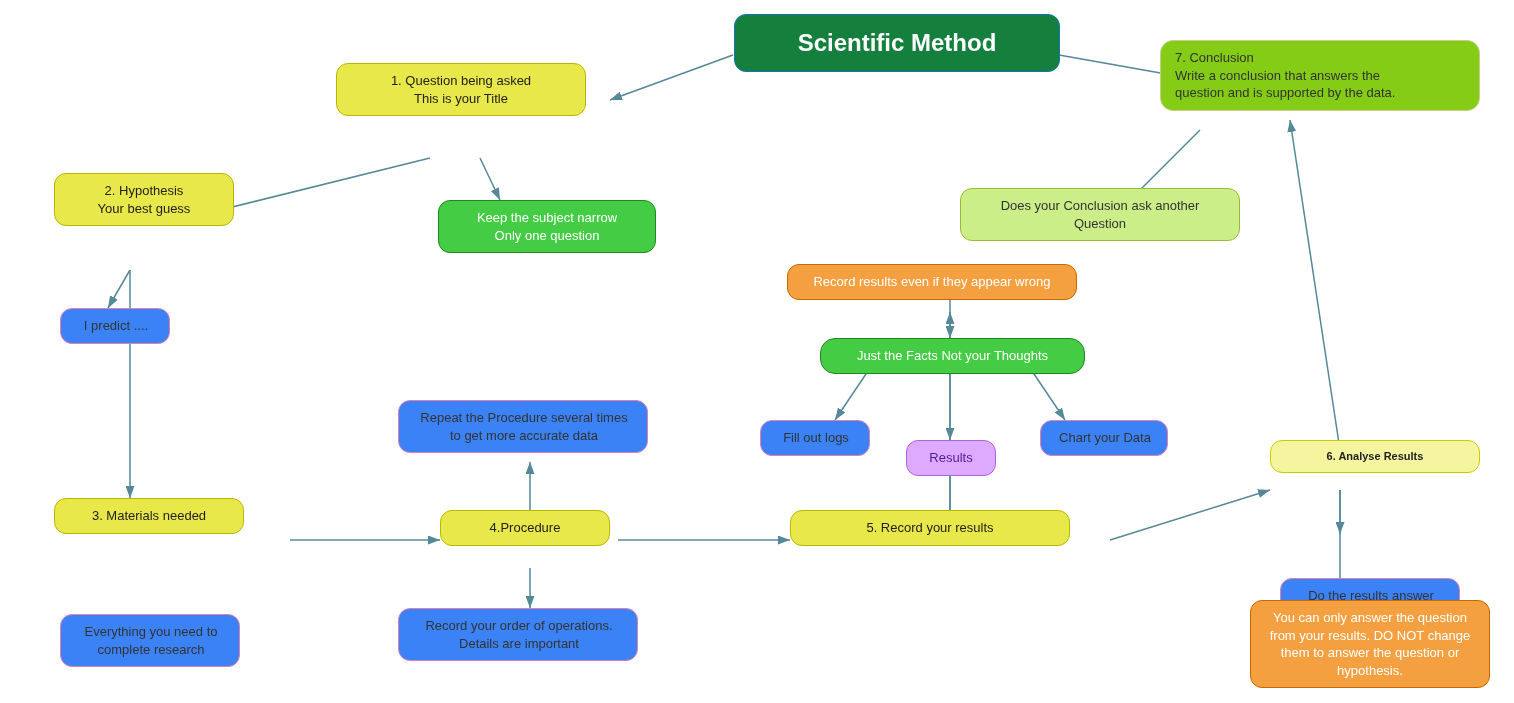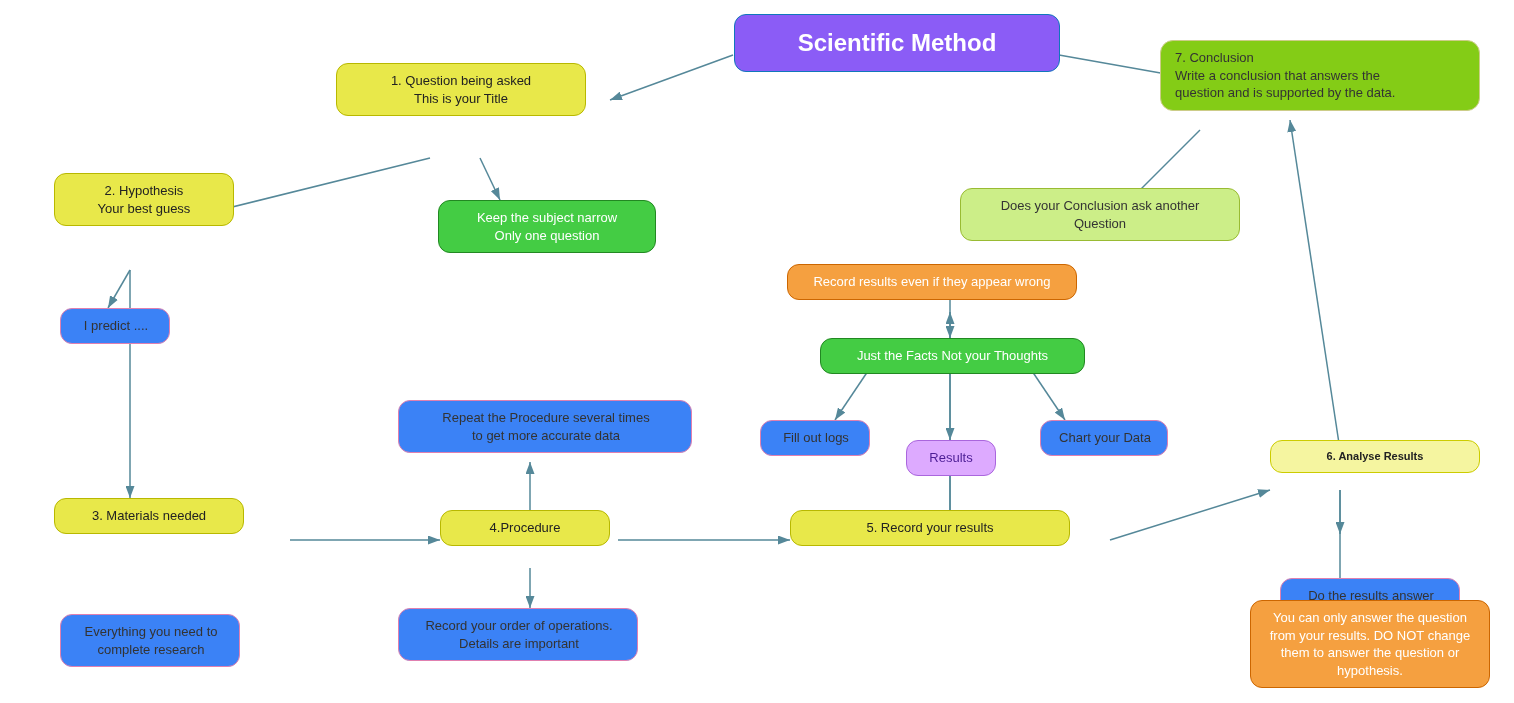--- a/index.html
+++ b/index.html
@@ -19,21 +19,21 @@
       font-size: 13px;
       line-height: 1.35;
       border: 1.5px solid rgba(0,0,0,0.15);
     }
     .node-yellow { background: #e8e84a; border-color: #b8b800; color: #222; }
     .node-yellow-light { background: #f5f5a0; border-color: #cccc00; color: #222; }
     .node-green { background: #44cc44; border-color: #228822; color: #fff; }
     .node-green-light { background: #ccee88; border-color: #99bb33; color: #333; }
     .node-pink { background: #3b82f6; border-color: #e080b0; color: #333; padding-left: 16px; }
     .node-orange { background: #f5a040; border-color: #cc6600; color: #fff; }
-    .node-blue { background: #8b5cf6; border-color: #1177bb; color: #fff; font-size: 24px; font-weight: bold; padding: 12px 30px; }
+    .node-blue { background: #15803d; border-color: #1177bb; color: #fff; font-size: 24px; font-weight: bold; padding: 12px 30px; }
     .node-purple { background: #ddaaff; border-color: #aa66dd; color: #4c1d95; }
     .node-cream { background: #84cc16; border-color: #cccc88; color: #333; border-radius: 13px; }
     svg.arrows {
       position: absolute;
       top: 0; left: 0;
       width: 1514px;
       height: 703px;
       pointer-events: none;
     }
   </style>
@@ -104,31 +104,31 @@
 
 <div class="node node-pink" style="left:60px; top:308px; width:110px;">I predict ....</div>
 
 <div class="node node-yellow" style="left:54px; top:498px; width:190px;">3. Materials needed</div>
 
 <div class="node node-pink" style="left:60px; top:614px; width:180px; white-space: pre-line;">Everything you need to
 complete research</div>
 
 <div class="node node-yellow" style="left:440px; top:510px; width:170px;">4.Procedure</div>
 
-<div class="node node-pink" style="left:398px; top:400px; width:294px; white-space: pre-line;">Repeat the Procedure several times
+<div class="node node-pink" style="left:398px; top:400px; width:250px; white-space: pre-line;">Repeat the Procedure several times
 to get more accurate data</div>
 
 <div class="node node-pink" style="left:398px; top:608px; width:240px; white-space: pre-line;">Record your order of operations.
 Details are important</div>
 
 <div class="node node-yellow" style="left:790px; top:510px; width:280px;">5. Record your results</div>
 
 <div class="node node-orange" style="left:787px; top:264px; width:290px;">Record results even if they appear wrong</div>
 
-<div class="node node-green" style="left:820px; top:338px; width:265px;">Just the Facts Not your Thoughts</div>
+<div class="node node-green" style="left:820px; top:338px; width:265px;border-radius:15px;">Just the Facts Not your Thoughts</div>
 
 <div class="node node-pink" style="left:760px; top:420px; width:110px;">Fill out logs</div>
 
 <div class="node node-purple" style="left:906px; top:440px; width:90px;">Results</div>
 
 <div class="node node-pink" style="left:1040px; top:420px; width:128px;">Chart your Data</div>
 
 <div class="node node-yellow-light" style="left:1270px; top:440px; width:210px; font-size:11px; font-weight:bold;">6. Analyse Results</div>
 
 <div class="node node-pink" style="left:1280px; top:534px; width:180px; white-space: pre-line; margin-top: 44px;">Do the results answer

